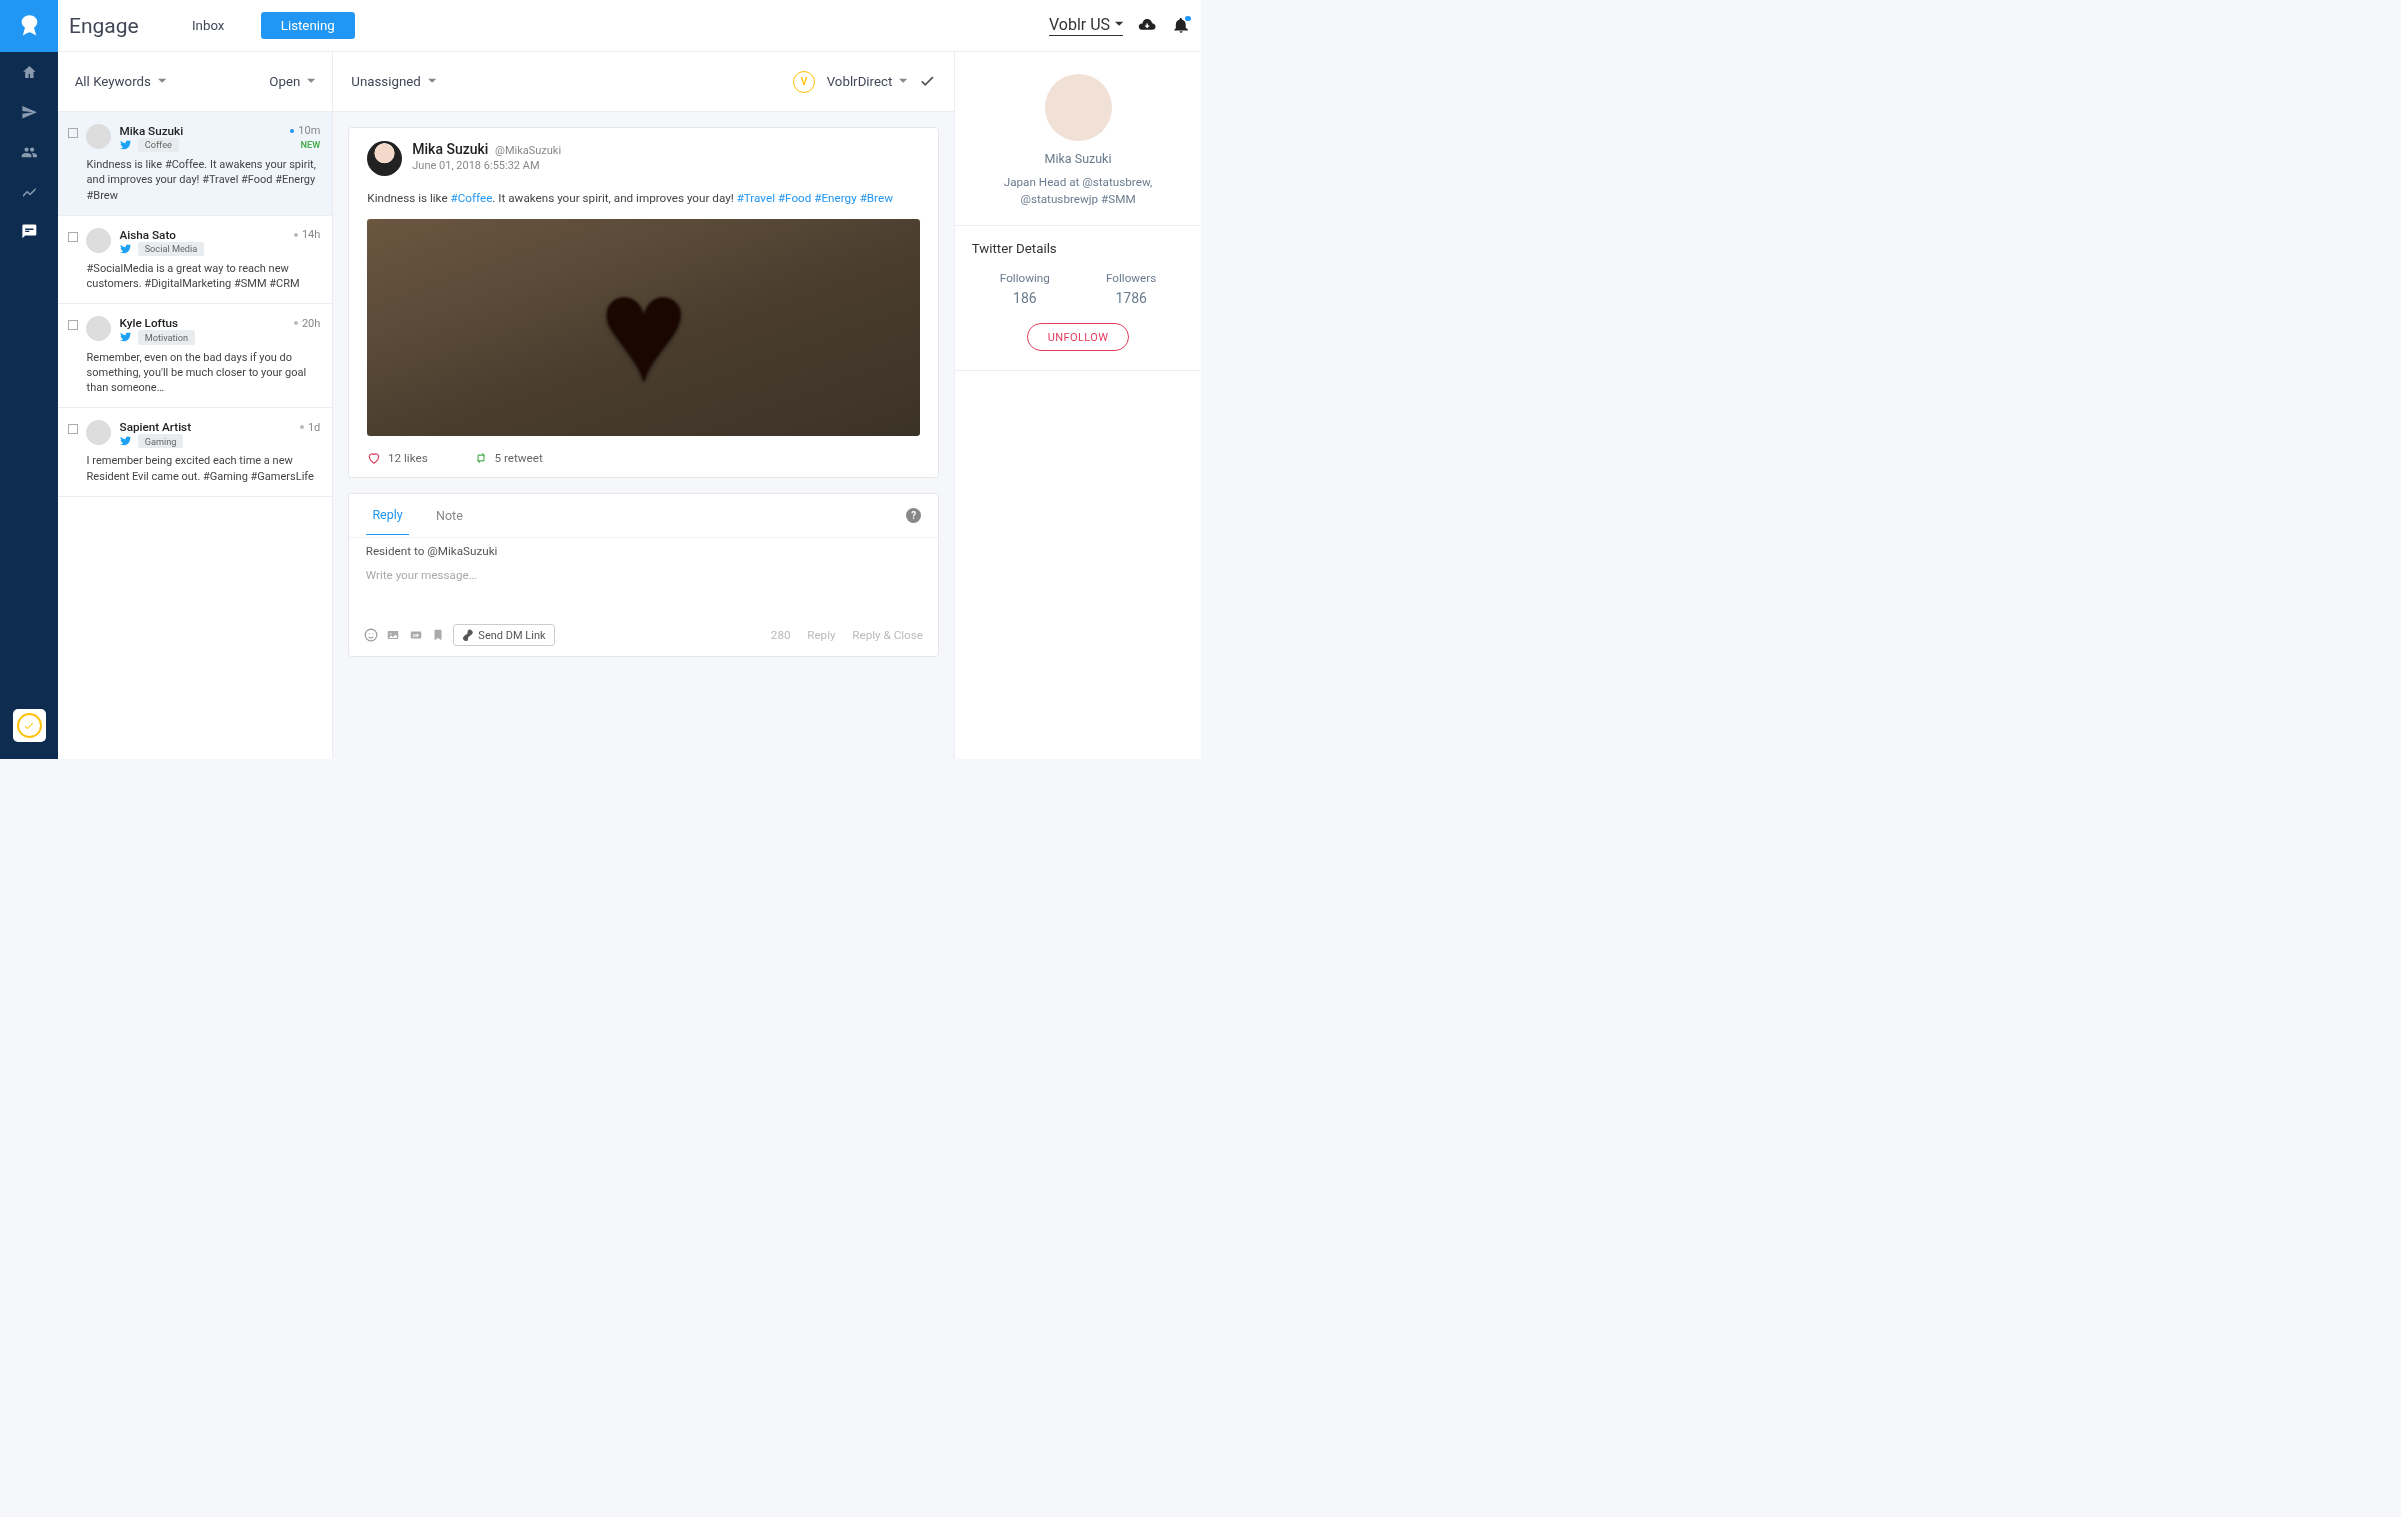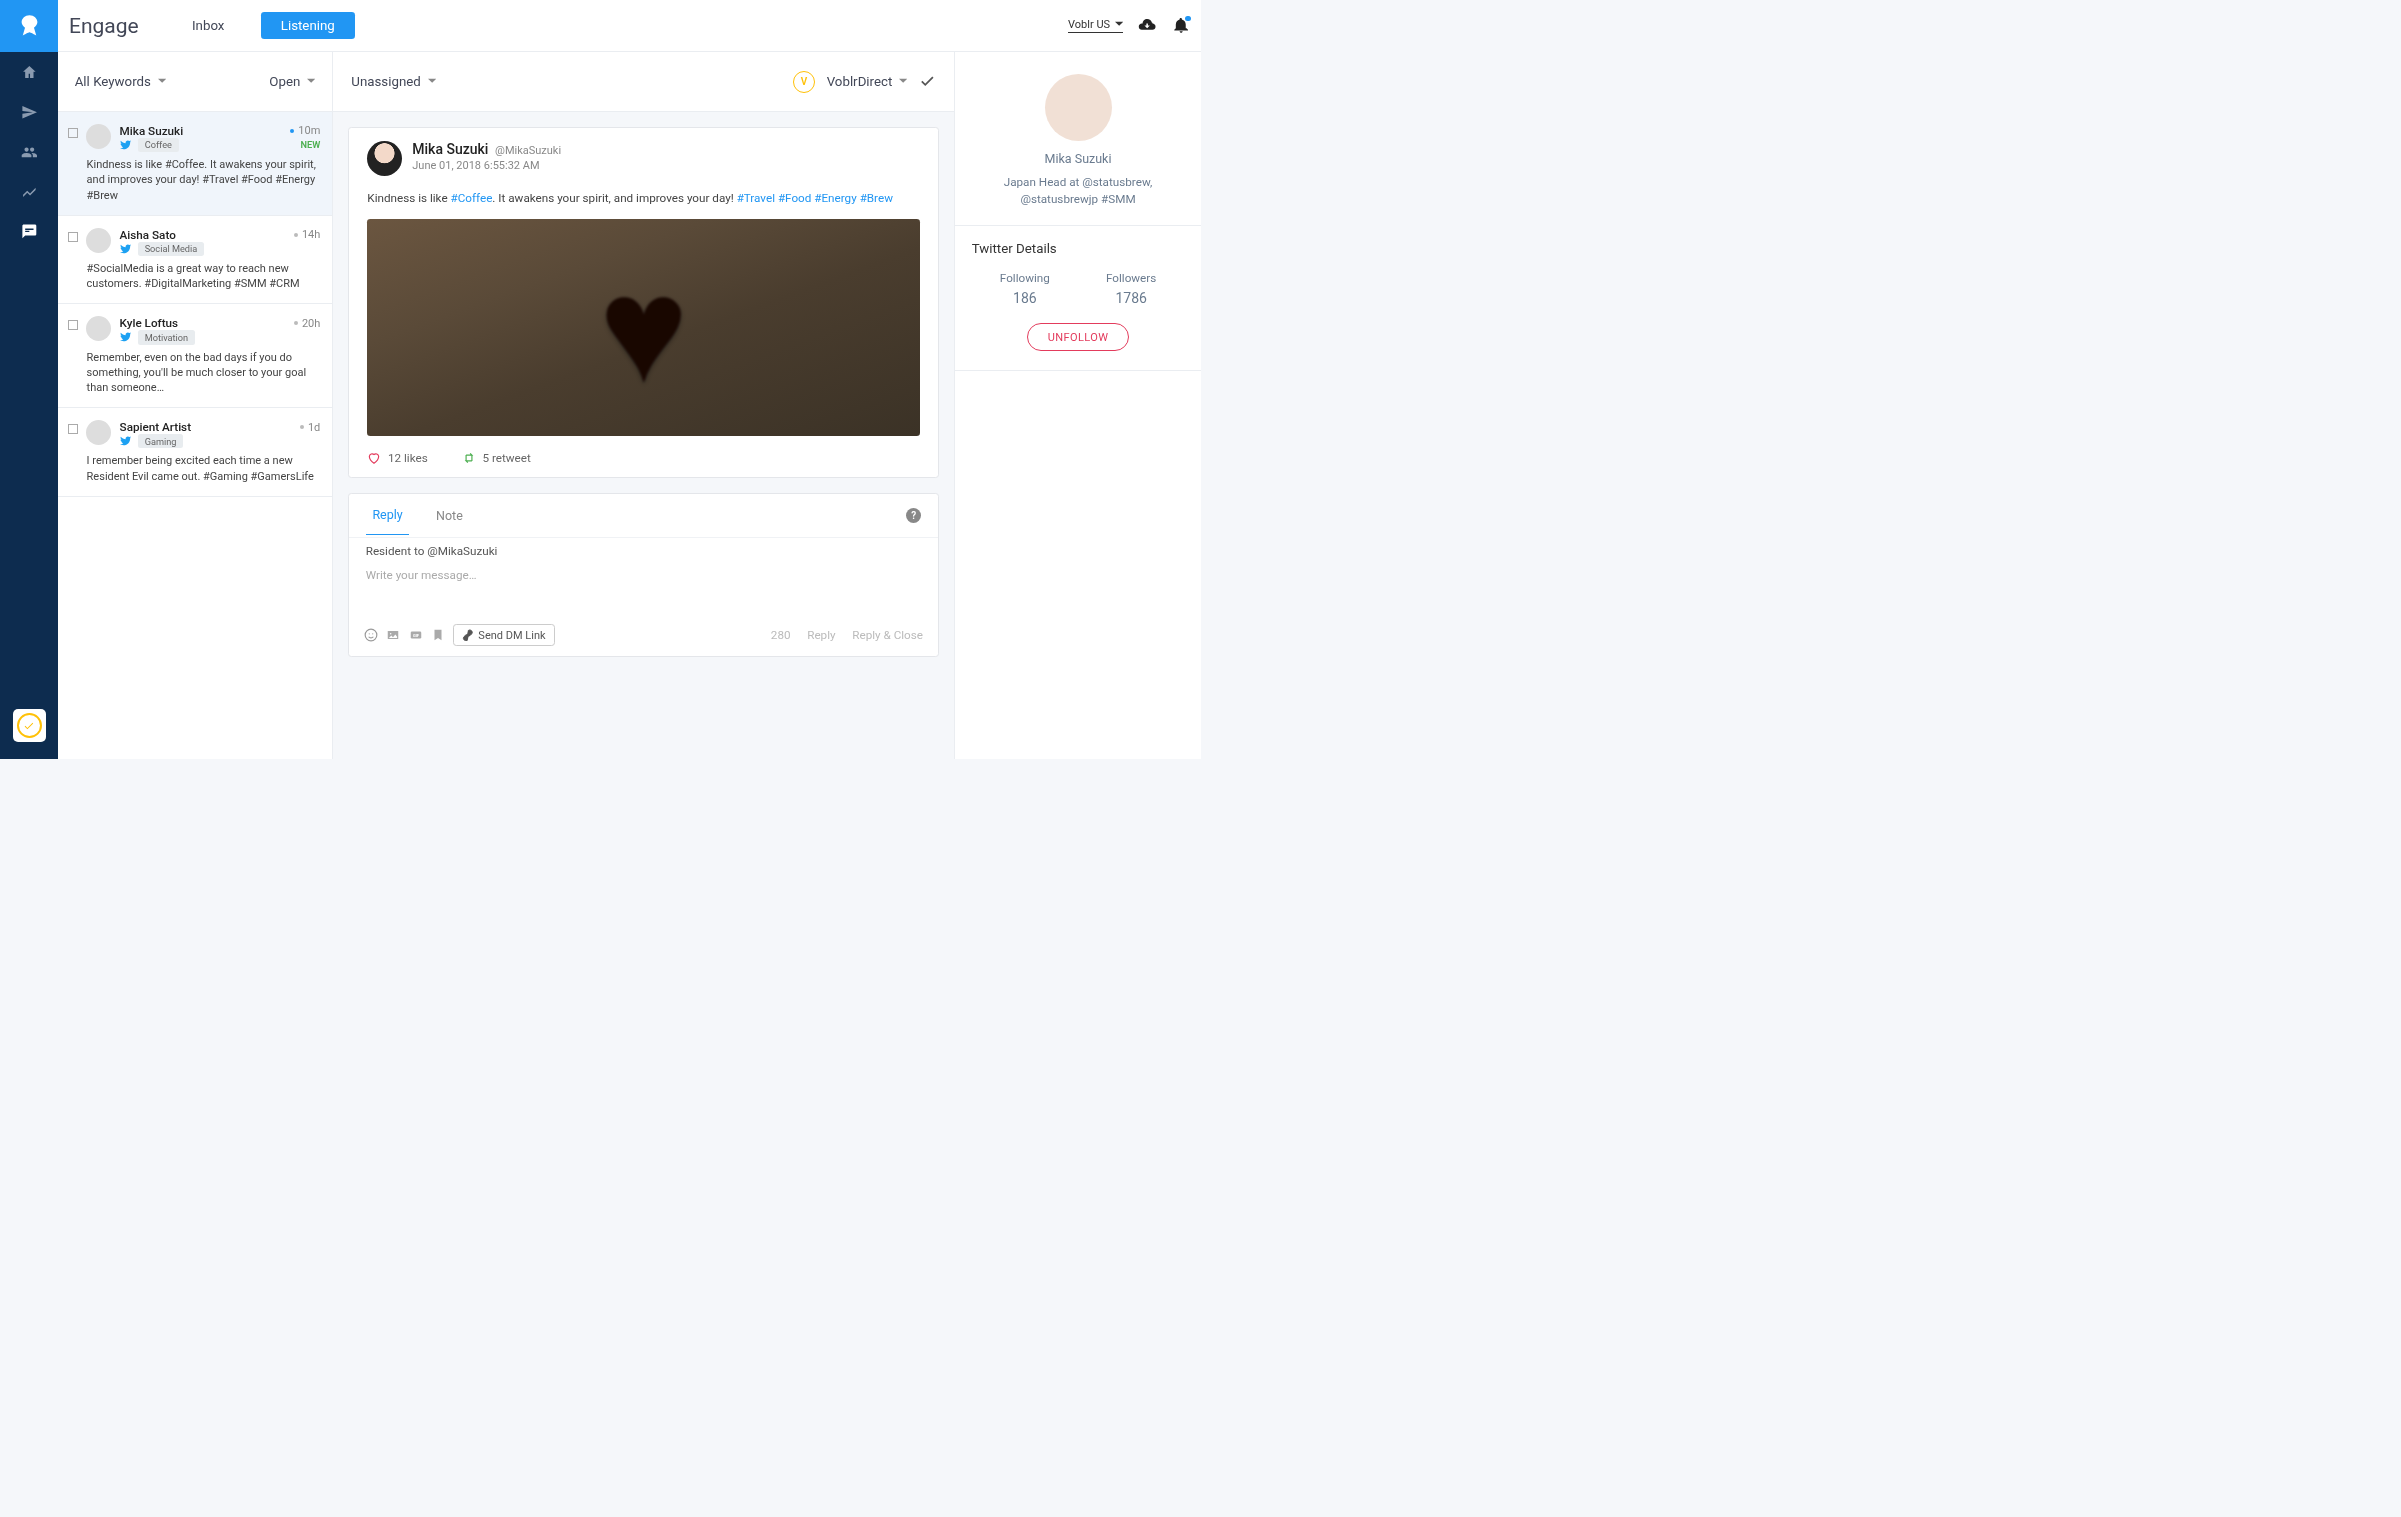--- a/index.html
+++ b/index.html
@@ -111,21 +111,21 @@
       border-radius: 3.3px;
       padding: 5.8px 20px;
     }
     .header-right {
       margin-left: auto;
       display: flex;
       align-items: center;
       gap: 15px;
     }
     .account-selector {
-      font-size: 11px;
+      font-size: 16px;
       color: #333;
       border-bottom: 0.8px solid #333;
       padding-bottom: 1.7px;
       display: flex;
       align-items: center;
       gap: 5px;
       cursor: pointer;
     }
     .header-icon {
       cursor: pointer;
@@ -355,21 +355,21 @@
       color: #2a1b10;
       font-size: 150px;
       line-height: 1;
       filter: blur(0.8px) contrast(1.2);
       text-shadow: 0 1.7px 5px rgba(0,0,0,0.4);
     }
 
     .post-actions {
       display: flex;
       align-items: center;
-      gap: 34px;
+      gap: 46px;
       margin-top: 15px;
     }
     .post-action {
       display: flex;
       align-items: center;
       gap: 6.7px;
       font-size: 11.7px;
       color: #666;
       cursor: pointer;
     }

